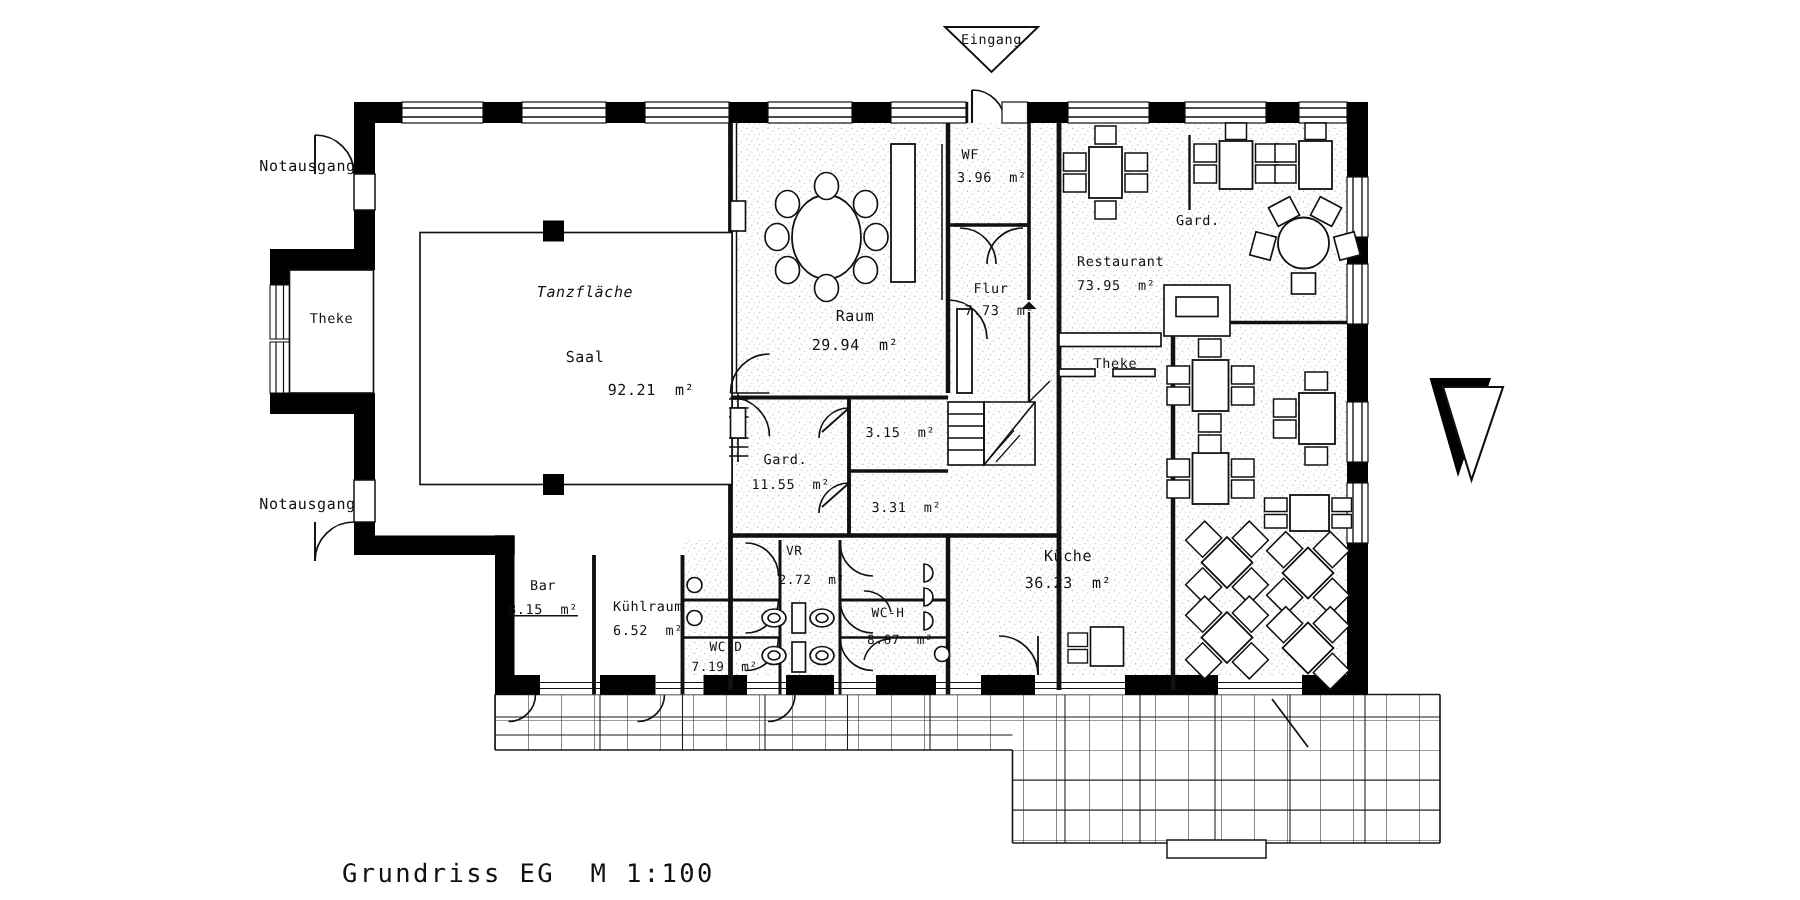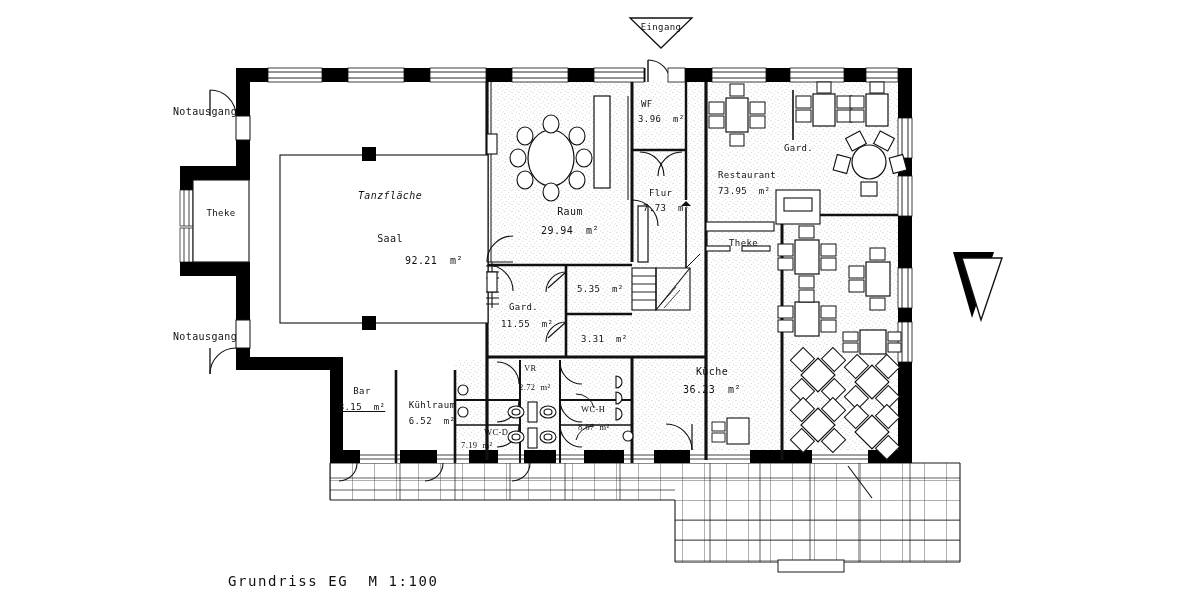--- a/index.html
+++ b/index.html
@@ -11,22 +11,22 @@
   #plan{position:absolute;left:0;top:0;width:1200px;height:600px;}
   .lbl{
     position:absolute;
     font-family:"DejaVu Sans Mono","Liberation Mono",monospace;
     color:#111;white-space:pre;line-height:1.28;
     letter-spacing:0.4px;
   }
   .lbl.c{text-align:right;transform:translateX(-50%);}
   .t-room{font-size:10px;}
   .t-small{font-size:9px;}
-  .t-tiny{font-size:8.5px;font-family:Liberation Serif, serif;}
-  .t-title{font-size:14px;letter-spacing:1.6px;}
+  .t-tiny{font-size:8.5px;}
+  .t-title{font-size:17px;letter-spacing:1.6px;}
   .t-exit{font-size:10px;}
 </style>
 </head>
 <body>
 
 <svg id="plan" viewBox="0 0 1200 600" xmlns="http://www.w3.org/2000/svg">
   <defs>
     <pattern id="stipple" width="7" height="7" patternUnits="userSpaceOnUse">
       <rect width="7" height="7" fill="#ffffff"></rect>
       <circle cx="1" cy="1.5" r="0.42" fill="#8d8d8d"></circle>
@@ -511,34 +511,34 @@
 <div class="lbl t-small" style="left:643px;top:203px;">7.73  m²</div>
 
 <div class="lbl t-small" style="left:718px;top:170px;">Restaurant</div>
 <div class="lbl t-small" style="left:718px;top:186px;">73.95  m²</div>
 <div class="lbl t-small" style="left:729px;top:238px;">Theke</div>
 <div class="lbl t-small" style="left:784px;top:143px;">Gard.</div>
 
 <div class="lbl t-small" style="left:509px;top:302px;">Gard.</div>
 <div class="lbl t-small" style="left:501px;top:319px;">11.55  m²</div>
 
-<div class="lbl t-small" style="left:577px;top:284px;">5.35  m²</div>
+<div class="lbl t-small" style="left:577px;top:284px;">3.15  m²</div>
 <div class="lbl t-small" style="left:581px;top:334px;">3.31  m²</div>
 
 <div class="lbl c t-room" style="left:712px;top:366px;">Küche</div>
 <div class="lbl c t-room" style="left:712px;top:384px;">36.23  m²</div>
 
 <div class="lbl c t-small" style="left:362px;top:386px;">Bar</div>
 <div class="lbl c t-small" style="left:362px;top:402px;text-decoration:underline;">8.15  m²</div>
 
 <div class="lbl c t-small" style="left:432px;top:400px;">Kühlraum</div>
 <div class="lbl c t-small" style="left:432px;top:416px;">6.52  m²</div>
 
 <div class="lbl t-tiny" style="left:524px;top:363px;">VR</div>
 <div class="lbl t-tiny" style="left:519px;top:382px;">2.72  m²</div>
 
-<div class="lbl t-tiny" style="left:472px;top:427px;padding-left:12px;">WC-D</div>
+<div class="lbl t-tiny" style="left:461px;top:427px;padding-left:12px;">WC-D</div>
 <div class="lbl t-tiny" style="left:461px;top:440px;">7.19  m²</div>
 
 <div class="lbl t-tiny" style="left:581px;top:404px;">WC-H</div>
 <div class="lbl t-tiny" style="left:578px;top:422px;">8.67  m²</div>
 
 <div class="lbl t-title" style="left:228px;top:573px;">Grundriss EG  M 1:100</div>
 
 </body></html>

